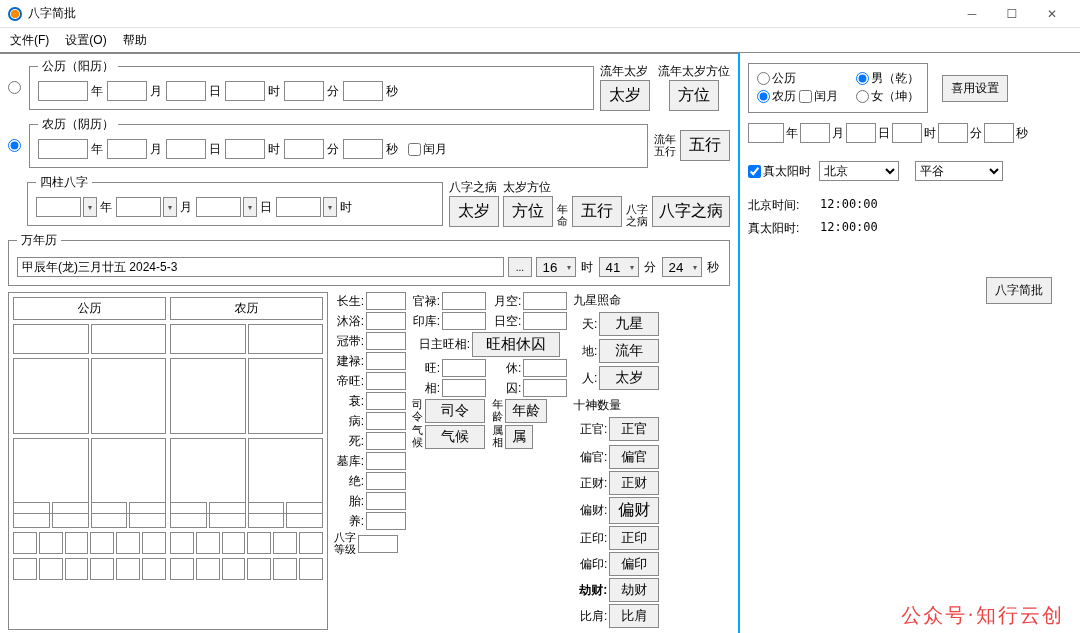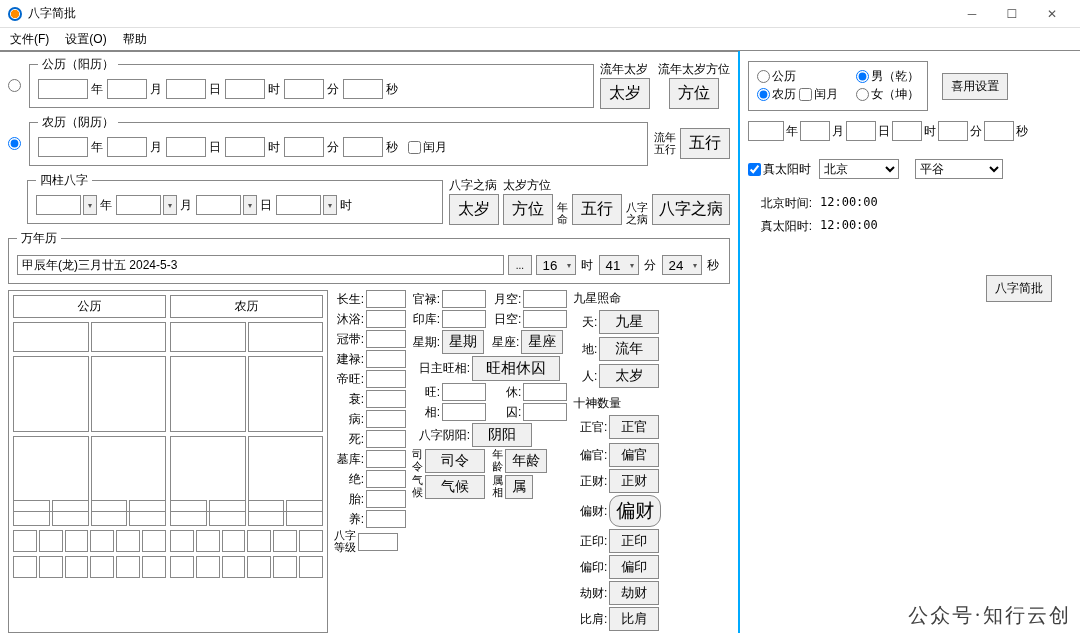--- a/index.html
+++ b/index.html
@@ -57,23 +57,23 @@
 .col4 { display: flex; flex-direction: column; gap: 3px; }
 .col4 .kv .k { min-width: 24px; }
 .r-row { display: flex; align-items: center; gap: 6px; }
 input[type=radio], input[type=checkbox] { margin-right: 2px; vertical-align: middle; }
 .r-box { border: 1px solid #888; padding: 6px 8px; display: flex; gap: 18px; align-items: center; }
 .r-btn { border: 1px solid #888; padding: 4px 8px; background: #f0f0f0; cursor: pointer; font-size: 12px; }
 .r-date { display: flex; align-items: center; gap: 2px; margin-top: 10px; }
 .r-date input { border: 1px solid #888; height: 20px; width: 30px; text-align: center; }
 .r-cb-row { display: flex; align-items: center; gap: 8px; margin-top: 18px; }
 .r-time { display: flex; gap: 8px; margin-top: 16px; }
-.r-time .tk { width: 64px; text-align: right; }
+.r-time .tk { width: 64px; }
 .r-time .tv { font-family: monospace; }
-.watermark { position: absolute; right: 9px; bottom: 4px; font-size: 20px; color: #404040; font-family: KaiTi, serif; letter-spacing: 2px; }
+.watermark { position: absolute; right: 16px; bottom: 4px; font-size: 20px; color: #ef4444; font-family: KaiTi, serif; letter-spacing: 2px; }
 .chk { display: inline-flex; align-items: center; }
 </style>
 </head>
 <body>
 
 <div class="title-bar">
   <div class="icon"></div>
   <div class="title">八字简批</div>
   <div class="win-btns">
     <div class="win-btn">─</div>
@@ -359,31 +359,26 @@
             </div>
             <div class="kv">
               <span style="text-align:center;font-size:11px;line-height:1.05;">八字<br>等级</span>
               <span class="v" style="width:40px;"></span>
             </div>
           </div>
 
       <div class="col3">
         <div class="kv"><span class="k">官禄:</span><span class="v"></span>&nbsp;<span class="k">月空:</span><span class="v"></span></div>
         <div class="kv"><span class="k">印库:</span><span class="v"></span>&nbsp;<span class="k">日空:</span><span class="v"></span></div>
-        <div class="kv"><span class="k">星期:</span><button class="zodiac-btn">星期</button>&nbsp;<span class="k">星座:</span><button class="zodiac-btn">星座</button></div>
         <div class="kv">
               <span class="k" style="min-width:58px;">日主旺相:</span>
               <button class="wide-btn">旺相休囚</button>
             </div>
         <div class="kv"><span class="k">旺:</span><span class="v"></span>&nbsp;<span class="k">休:</span><span class="v"></span></div>
         <div class="kv"><span class="k">相:</span><span class="v"></span>&nbsp;<span class="k">囚:</span><span class="v"></span></div>
-        <div class="kv">
-              <span class="k" style="min-width:58px;">八字阴阳:</span>
-              <button class="zodiac-btn" style="min-width:60px;">阴阳</button>
-            </div>
         <div class="kv"><span style="text-align:center;font-size:11px;line-height:1.05;"><span>司</span><br><span>令</span></span><button class="zodiac-btn" style="min-width:60px;">司令</button>&nbsp;<span style="text-align:center;font-size:11px;line-height:1.05;"><span>年</span><br><span>龄</span></span><button class="zodiac-btn">年龄</button></div>
         <div class="kv"><span style="text-align:center;font-size:11px;line-height:1.05;"><span>气</span><br><span>候</span></span><button class="zodiac-btn" style="min-width:60px;">气候</button>&nbsp;<span style="text-align:center;font-size:11px;line-height:1.05;"><span>属</span><br><span>相</span></span><button class="zodiac-btn">属</button></div>
       </div>
 
       <div class="col4">
         <div>九星照命</div>
         <div class="kv">
               <span class="k">天:</span>
               <button class="zodiac-btn" style="min-width:60px;">九星</button>
             </div>
@@ -404,32 +399,32 @@
               <div class="kv" style="margin-bottom: 2px;">
                 <span class="k" style="min-width:34px;">偏官:</span>
                 <button class="zodiac-btn" style="min-width:50px;font-size:13px;">偏官</button>
               </div>
               <div class="kv" style="margin-bottom: 2px;">
                 <span class="k" style="min-width:34px;">正财:</span>
                 <button class="zodiac-btn" style="min-width:50px;font-size:13px;">正财</button>
               </div>
               <div class="kv" style="margin-bottom: 2px;">
                 <span class="k" style="min-width:34px;">偏财:</span>
-                <button class="zodiac-btn" style="min-width:50px;font-size:19px;border-radius:11px;">偏财</button>
+                <button class="zodiac-btn" style="min-width:50px;font-size:16px;">偏财</button>
               </div>
               <div class="kv" style="margin-bottom: 2px;">
                 <span class="k" style="min-width:34px;">正印:</span>
                 <button class="zodiac-btn" style="min-width:50px;font-size:13px;">正印</button>
               </div>
               <div class="kv" style="margin-bottom: 2px;">
                 <span class="k" style="min-width:34px;">偏印:</span>
                 <button class="zodiac-btn" style="min-width:50px;font-size:13px;">偏印</button>
               </div>
               <div class="kv" style="margin-bottom: 2px;">
-                <span class="k" style="min-width:34px;">劫财:</span>
+                <span class="k" style="min-width:34px;font-weight:bold;">劫财:</span>
                 <button class="zodiac-btn" style="min-width:50px;font-size:13px;">劫财</button>
               </div>
               <div class="kv" style="margin-bottom: 2px;">
                 <span class="k" style="min-width:34px;">比肩:</span>
                 <button class="zodiac-btn" style="min-width:50px;font-size:13px;">比肩</button>
               </div>
             </div>
       </div>
     </div>
   </div>

